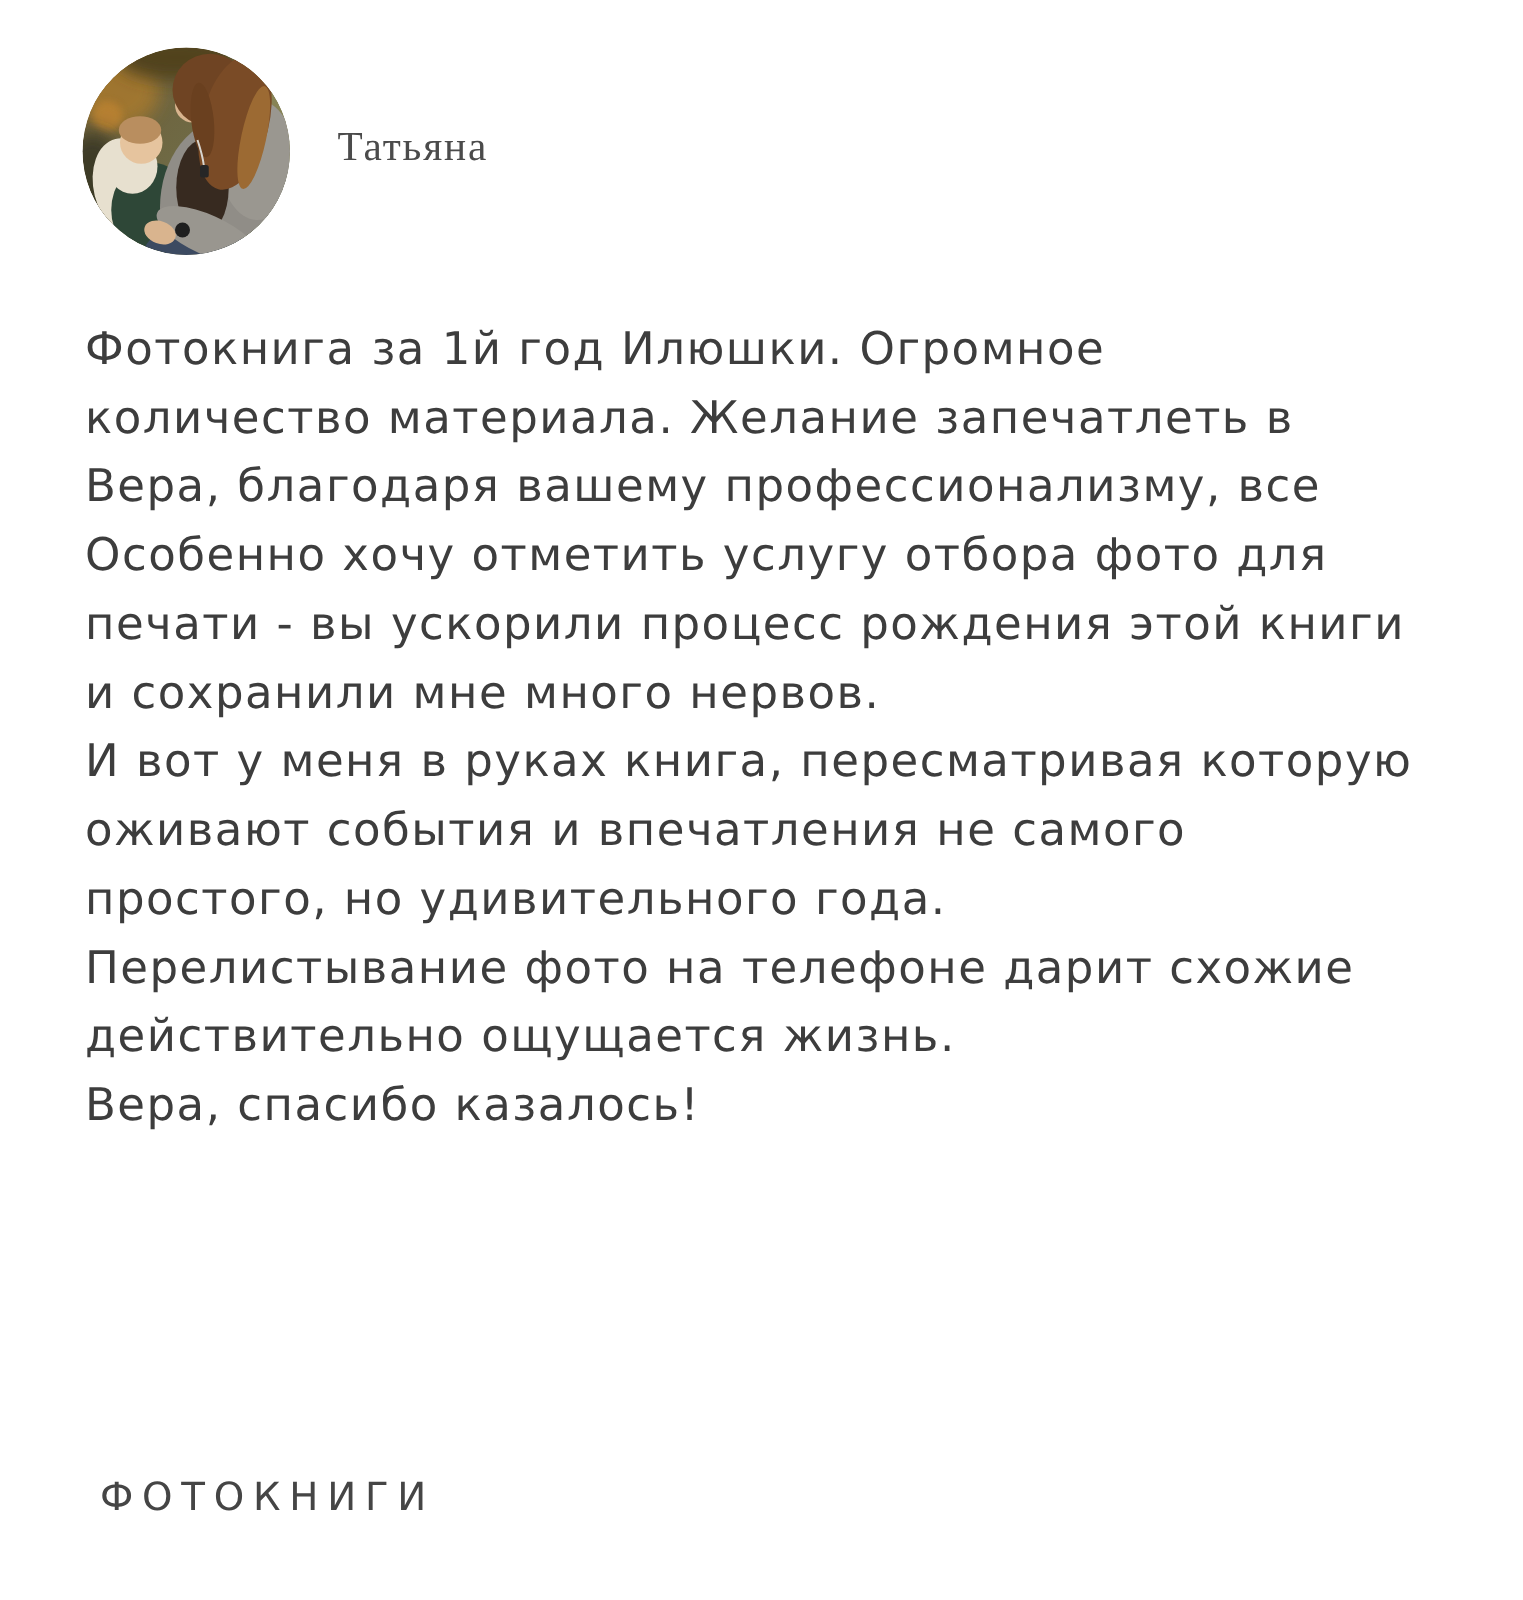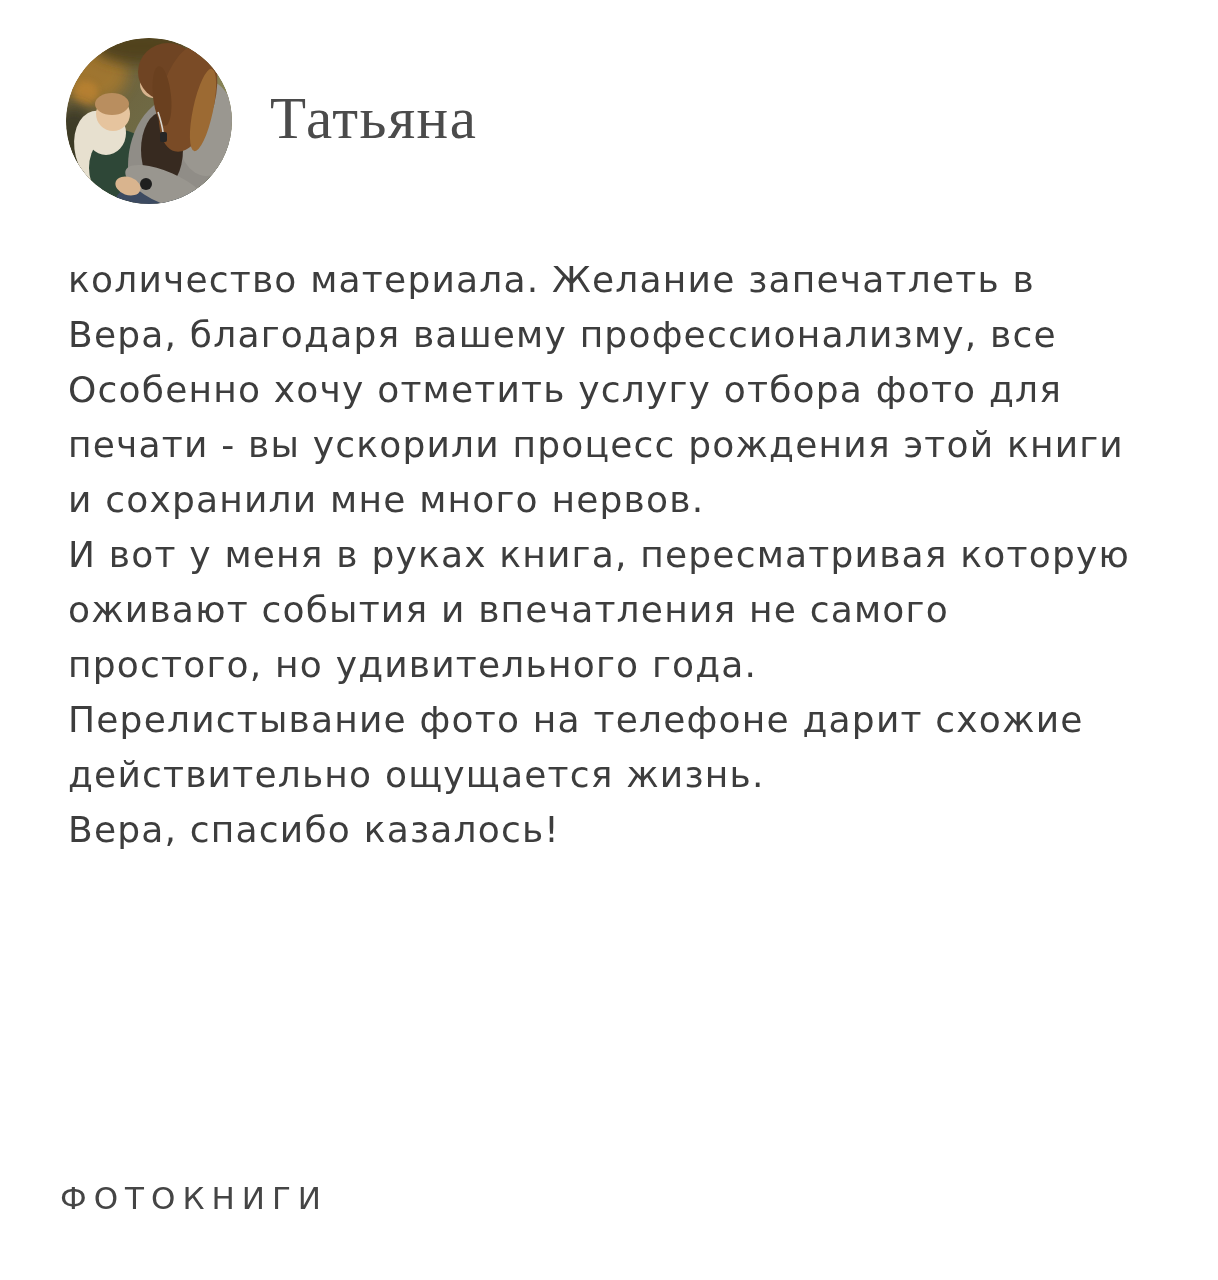--- a/index.html
+++ b/index.html
@@ -27,39 +27,39 @@
     height: 166px;
     border-radius: 50%;
     overflow: hidden;
     flex: 0 0 auto;
   }
   .avatar svg { display: block; }
   .reviewer-name {
     margin: 0 0 0 38px;
     font-family: "Liberation Serif", "DejaVu Serif", serif;
     font-weight: 400;
-    font-size: 59px;
+    font-size: 33px;
     letter-spacing: 1.5px;
     color: #4b4b4b;
     padding-bottom: 6px;
   }
   .review-text {
     margin: 48px 0 0 68px;
     font-size: 36px;
     line-height: 55px;
     letter-spacing: 1.2px;
     color: #3d3d3d;
     white-space: nowrap;
   }
   .review-text .line {
     height: 55px;
   }
   .category-tag {
     position: absolute;
-    left: 60px;
+    left: 80px;
     top: 1180px;
     font-size: 31px;
     letter-spacing: 7px;
     color: #454545;
     cursor: pointer;
   }
 </style>
 </head>
 <body>
 
@@ -123,20 +123,21 @@
 
           <path d="M92 74 Q96 86 97 94" stroke="#d8d5cf" stroke-width="1.6" fill="none"></path>
           <rect x="94" y="94" width="7" height="10" rx="2" fill="#262626"></rect>
         </g>
       </svg>
     </div>
     <h2 class="reviewer-name">Татьяна</h2>
   </header>
 
   <div class="review-text">
+    <div class="line">Фотокнига за 1й год Илюшки. Огромное</div>
     <div class="line">количество материала. Желание запечатлеть в</div>
     <div class="line">Вера, благодаря вашему профессионализму, все</div>
     <div class="line">Особенно хочу отметить услугу отбора фото для</div>
     <div class="line">печати - вы ускорили процесс рождения этой книги</div>
     <div class="line">и сохранили мне много нервов.</div>
     <div class="line">И вот у меня в руках книга, пересматривая которую</div>
     <div class="line">оживают события и впечатления не самого</div>
     <div class="line">простого, но удивительного года.</div>
     <div class="line">Перелистывание фото на телефоне дарит схожие</div>
     <div class="line">действительно ощущается жизнь.</div>

